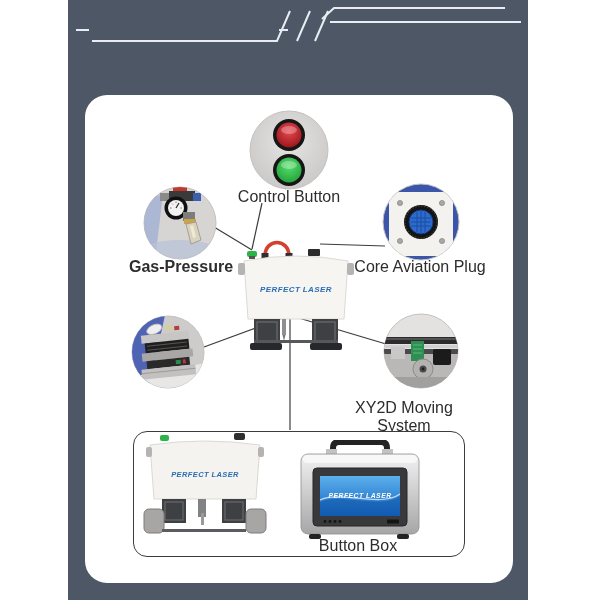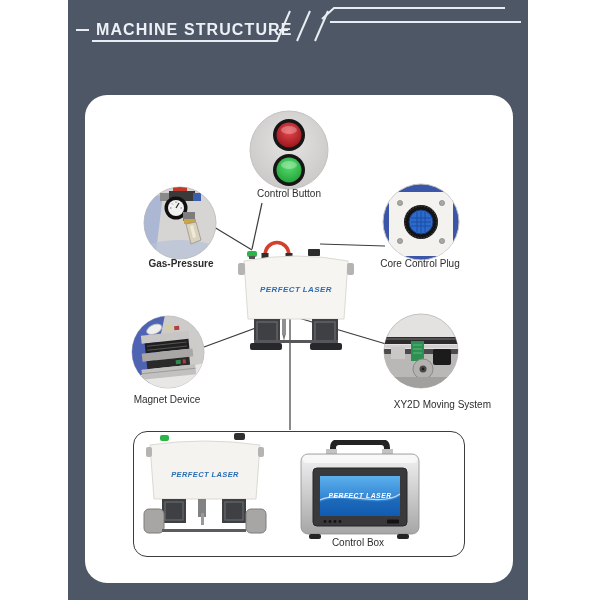--- a/index.html
+++ b/index.html
@@ -3,21 +3,21 @@
 <meta charset="utf-8">
 <style>
   html,body{margin:0;padding:0;background:#ffffff;}
   .canvas{position:relative;width:600px;height:600px;background:#ffffff;overflow:hidden;
           font-family:"Liberation Sans",sans-serif;}
   .frame{position:absolute;left:68px;top:0;width:460px;height:600px;background:#4d5766;}
   .card{position:absolute;left:85px;top:95px;width:428px;height:488px;background:#ffffff;border-radius:22px;}
   .hdr-title{position:absolute;left:96px;top:21px;color:#edf1f6;font-size:16px;font-weight:bold;
              letter-spacing:1.1px;white-space:nowrap;}
   .hdr-deco{position:absolute;left:68px;top:0;width:460px;height:60px;}
-  .label{position:absolute;color:#2d2d2d;font-size:10px;text-align:center;line-height:1.12;}
+  .label{position:absolute;color:#2d2d2d;font-size:16px;text-align:center;line-height:1.12;}
   .abs{position:absolute;}
   svg{display:block;}
 </style>
 </head>
 <body>
 
 <div class="canvas">
 
   <div class="frame"></div>
 
@@ -26,21 +26,20 @@
       <path d="M 8,30 L 21,30"></path>
       <path d="M 24,41 L 209,41 L 222,11"></path>
       <path d="M 211,30 L 220,30"></path>
       <path d="M 229,41 L 242,11"></path>
       <path d="M 247,41 L 260,11"></path>
       <path d="M 254,19 L 266,8 L 437,8"></path>
       <path d="M 262,22 L 453,22"></path>
     </g>
   </svg>
 
-  <div class="hdr-title">MACHINE STRUCTURE</div>
 
   <div class="card"></div>
 
   <svg class="abs" style="left:0;top:0;" width="600" height="600" viewBox="0 0 600 600">
     <g stroke="#3c3c3c" stroke-width="1.2" fill="none">
       <path d="M 293,180 L 285,189"></path>
       <path d="M 262,203 L 252,249"></path>
       <path d="M 214,227 L 252,250"></path>
       <path d="M 320,244 L 385,246"></path>
       <path d="M 204,347 L 288,316"></path>
@@ -126,21 +125,21 @@
         <circle cx="39" cy="39" r="16" fill="none" stroke="#3c3c3c" stroke-width="1.4" stroke-dasharray="1.5 1.5"></circle>
         <circle cx="39" cy="39" r="12" fill="#2d6ace"></circle>
         <g stroke="#1b4e9e" stroke-width="1">
           <path d="M 29,35 H 49 M 29,39 H 49 M 29,43 H 49"></path>
           <path d="M 35,29 V 49 M 39,28 V 50 M 43,29 V 49"></path>
         </g>
         <circle cx="39" cy="39" r="12" fill="none" stroke="#173a75" stroke-width="1"></circle>
       </g>
     </g>
   </svg>
-  <div class="label" style="left:350px;top:258px;width:140px;">Core Control Plug</div>
+  <div class="label" style="left:350px;top:258px;width:140px;">Core Aviation Plug</div>
 
   <svg class="abs" style="left:238px;top:229px;" width="116" height="124" viewBox="0 0 116 124">
     <g>
       <path d="M 27,27 C 27,9 51,9 51,27" stroke="#d2402e" stroke-width="3.6" fill="none"></path>
       <rect x="23.5" y="24" width="7" height="6" fill="#2f2f2f"></rect>
       <rect x="47.5" y="24" width="7" height="6" fill="#2f2f2f"></rect>
       <rect x="25" y="29" width="5" height="3" fill="#b78c3a"></rect>
       <rect x="49" y="29" width="5" height="3" fill="#b78c3a"></rect>
     </g>
     <rect x="9" y="22" width="10" height="6" rx="2" fill="#2db448"></rect>
@@ -183,21 +182,20 @@
         <rect x="11" y="36" width="51" height="8" fill="#a8a7a5"></rect>
         <rect x="15" y="44" width="43" height="8" fill="#2a2a2a"></rect>
         <rect x="44" y="46" width="5" height="4" fill="#2e8b4f"></rect>
         <rect x="51" y="46" width="3" height="4" fill="#b33b3b"></rect>
         <rect x="9" y="52" width="54" height="10" fill="#c2c1bf"></rect>
         <path d="M 9,56 H 63" stroke="#9d9c9a" stroke-width="1"></path>
       </g>
     </g>
   </svg>
   <div class="label" style="left:107px;top:394px;width:120px;">
-    <div>Magnet Device</div>
   </div>
 
   <svg class="abs" style="left:383px;top:313px;" width="76" height="76" viewBox="0 0 76 76">
     <defs>
         <clipPath id="cXy">
           <circle cx="38" cy="38" r="37"></circle>
         </clipPath>
       </defs>
     <circle cx="38" cy="38" r="37" fill="#e3e2e0" stroke="#c3c2c0" stroke-width="1"></circle>
     <g clip-path="url(#cXy)">
@@ -211,21 +209,21 @@
         <rect x="28" y="28" width="13" height="20" fill="#2f8f52"></rect>
         <path d="M 30,32 H 39 M 30,36 H 39 M 30,40 H 39" stroke="#57b97a" stroke-width="1"></path>
         <rect x="50" y="36" width="18" height="16" rx="2" fill="#1b1b1b"></rect>
         <circle cx="40" cy="56" r="10" fill="#b3b2b0" stroke="#8a8a88" stroke-width="1"></circle>
         <circle cx="40" cy="56" r="3.5" fill="#4a4a4a"></circle>
         <circle cx="40" cy="56" r="1.4" fill="#1e1e1e"></circle>
         <rect x="0" y="64" width="76" height="12" fill="#a1a09e"></rect>
       </g>
     </g>
   </svg>
-  <div class="label" style="left:347px;top:399px;width:144px;text-align:right;">XY2D Moving System</div>
+  <div class="label" style="left:332px;top:399px;width:144px;">XY2D Moving System</div>
 
   <div class="abs" style="left:133px;top:431px;width:330px;height:124px;border:1.5px solid #3c3c3c;border-radius:14px;background:#ffffff;"></div>
 
   <svg class="abs" style="left:142px;top:433px;" width="126" height="106" viewBox="0 0 126 106">
     <rect x="18" y="2" width="9" height="6" rx="2" fill="#2db448"></rect>
     <rect x="92" y="0" width="11" height="7" rx="2" fill="#2f2f2f"></rect>
     <path d="M 8,12 Q 62,4 118,12 L 114,66 L 12,66 Z" fill="#f4f3ef" stroke="#dbd9d3" stroke-width="1"></path>
     <rect x="4" y="14" width="6" height="10" rx="2" fill="#b5b4b2"></rect>
     <rect x="116" y="14" width="6" height="10" rx="2" fill="#b5b4b2"></rect>
     <text x="63" y="44" text-anchor="middle" font-size="7.5" font-weight="bold" font-style="italic" fill="#2a6db5" letter-spacing="0.4">PERFECT LASER</text>
@@ -269,15 +267,15 @@
       <circle cx="30" cy="81.5" r="1.4"></circle>
         <circle cx="35" cy="81.5" r="1.4"></circle>
       <circle cx="40" cy="81.5" r="1.4"></circle>
         <circle cx="45" cy="81.5" r="1.4"></circle>
       <rect x="92" y="79.5" width="12" height="4" rx="1"></rect>
     </g>
     <rect x="14" y="94" width="12" height="5" rx="2" fill="#232323"></rect>
     <rect x="102" y="94" width="12" height="5" rx="2" fill="#232323"></rect>
   </svg>
 
-  <div class="label" style="left:298px;top:537px;width:120px;">Control Box</div>
+  <div class="label" style="left:298px;top:537px;width:120px;">Button Box</div>
 
 </div>
 
 </body></html>

